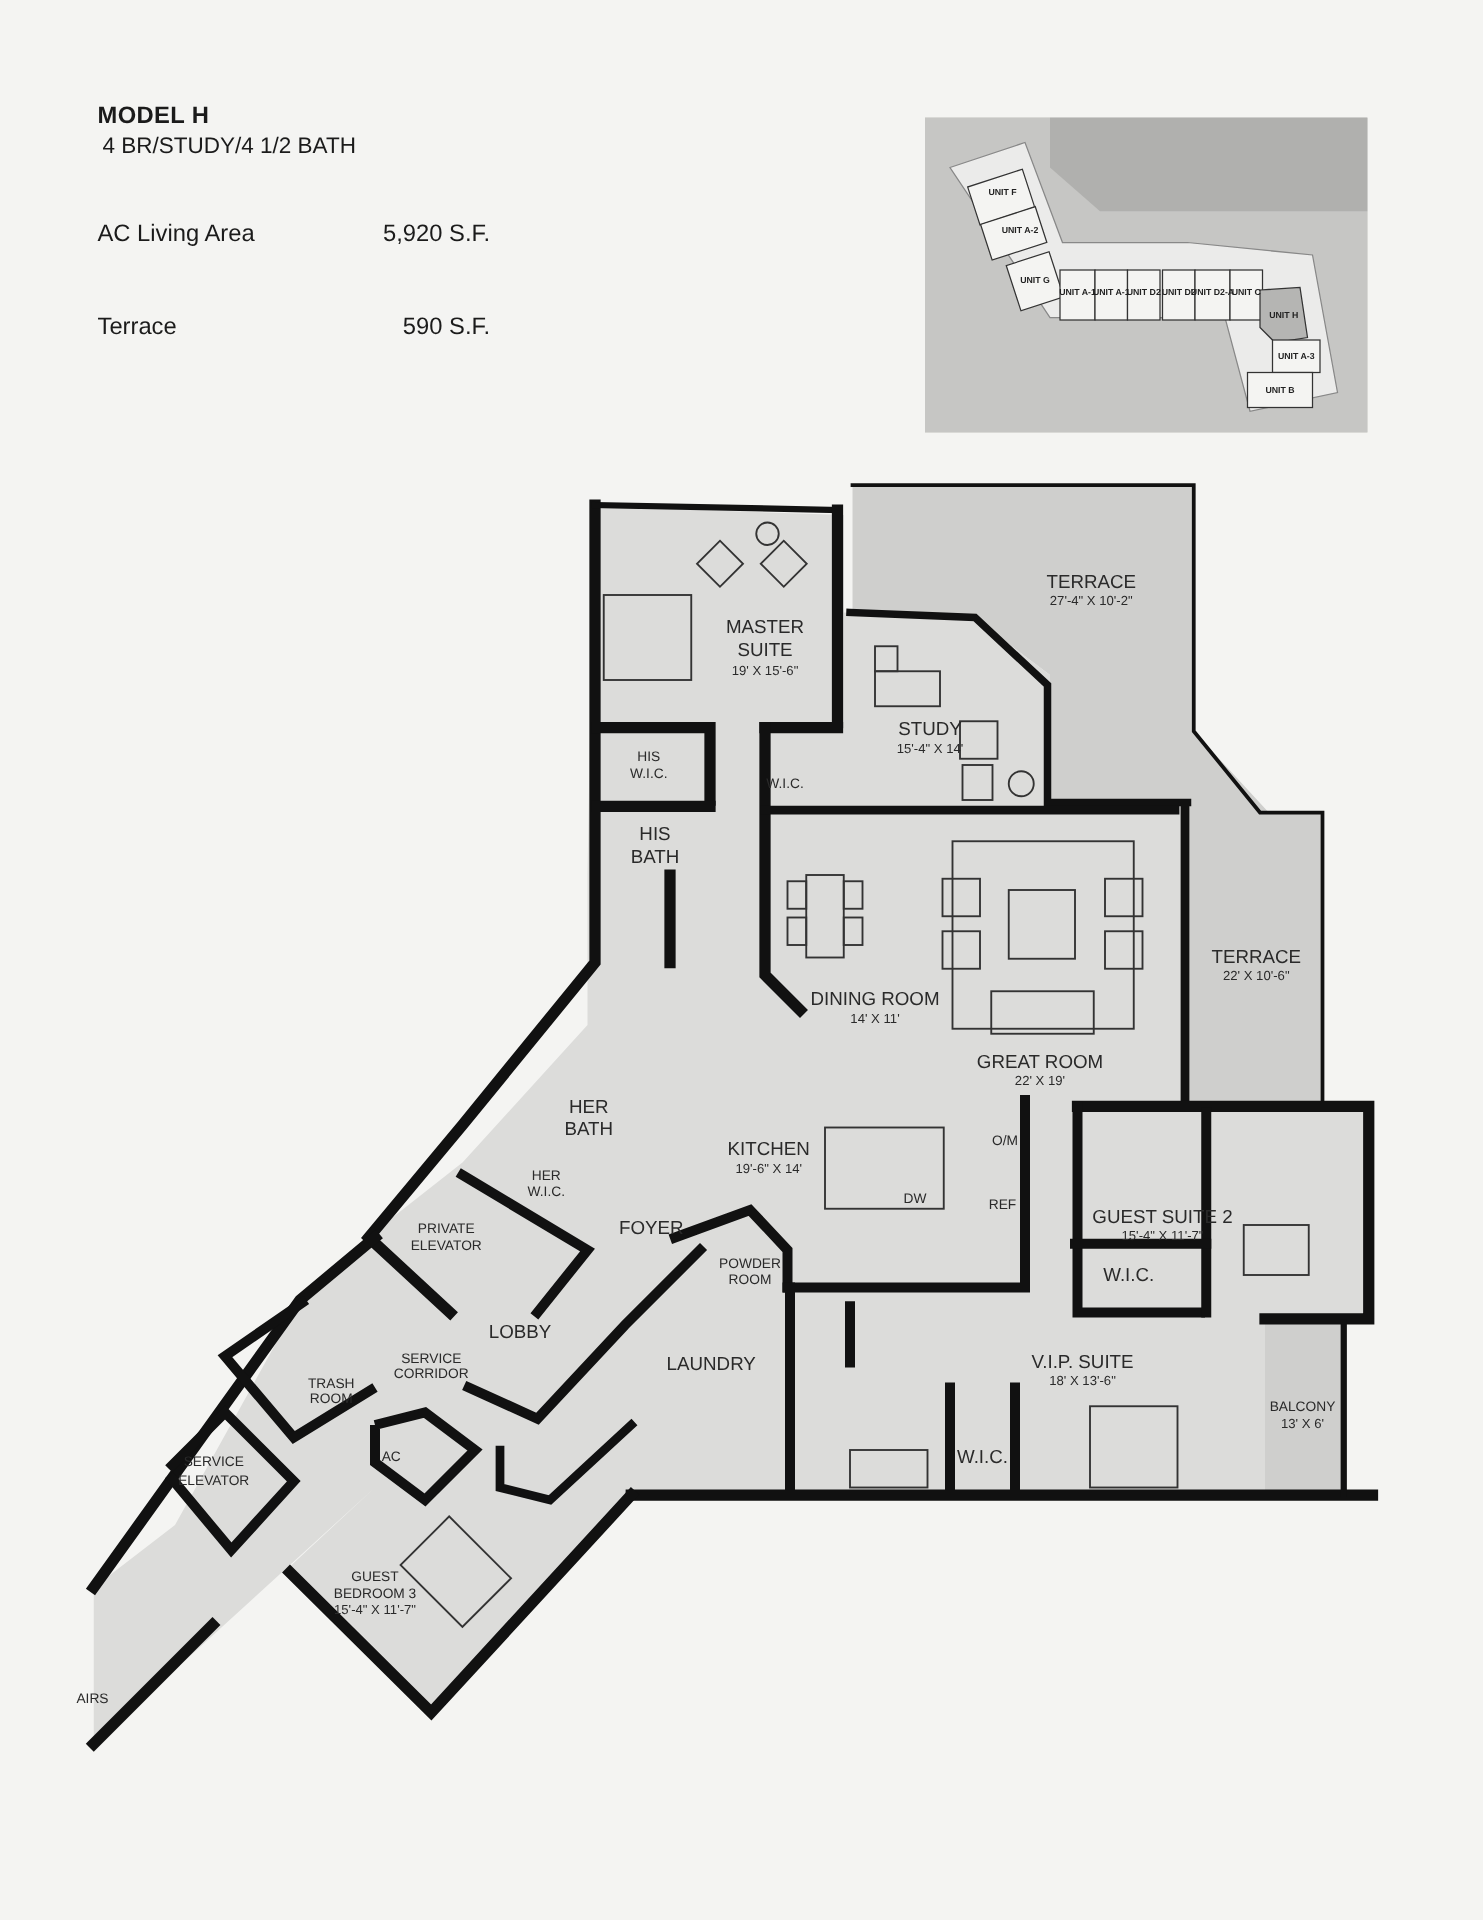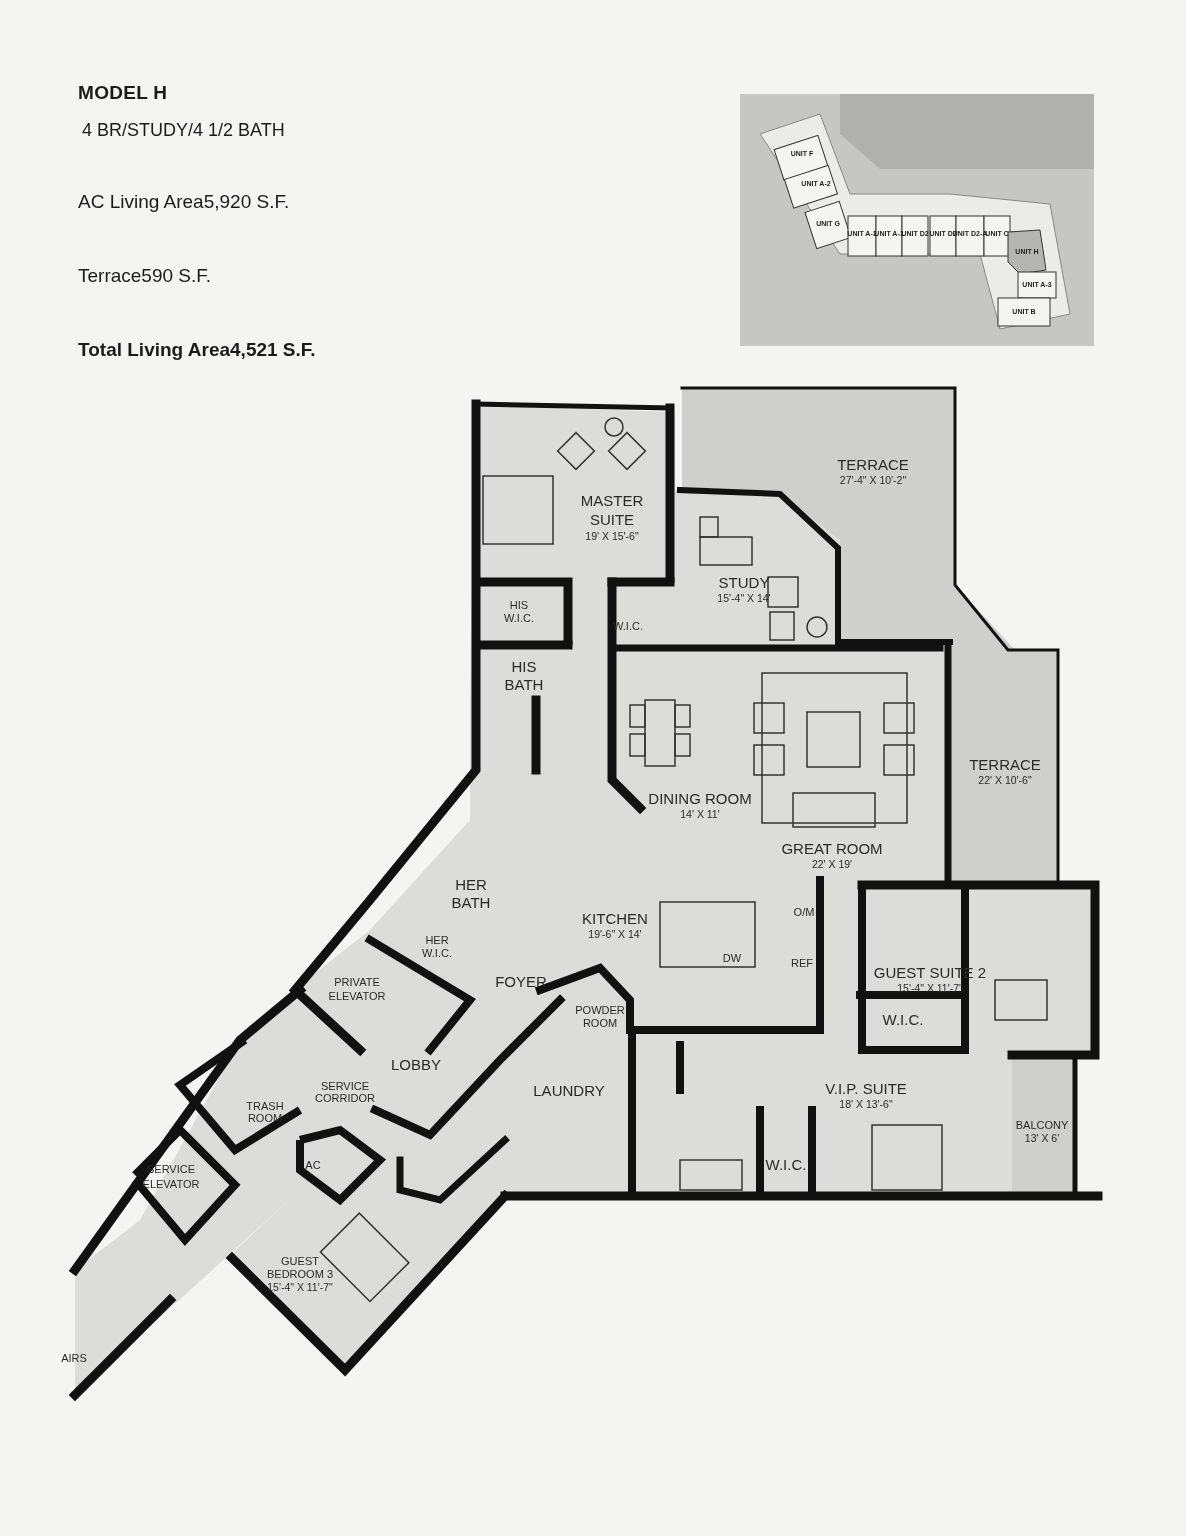--- a/index.html
+++ b/index.html
@@ -2,23 +2,23 @@
 <html><head>
 <meta charset="utf-8">
 <style>
   html, body { margin:0; padding:0; }
   body {
     width:1186px; height:1536px; background:#f4f4f2; position:relative; overflow:hidden;
     font-family:"Liberation Sans", sans-serif; color:#1b1b1b;
   }
   .header { position:absolute; left:78px; top:82px; }
   .model-title { font-weight:bold; font-size:19px; letter-spacing:0.3px; }
-  .model-sub { font-size:18px; margin-top:16px; margin-left:4px; }
+  .model-sub { font-size:18px; margin-top:2px; margin-left:4px; }
   .area-table { margin-top:20px; font-size:19px; line-height:26px; }
-  .area-row { display:flex; width:314px; justify-content:flex-start;margin-top:48px; }
+  .area-row { display:flex; width:314px; justify-content:space-between;margin-top:48px; }
   .area-row.total { font-weight:bold; }
   .keyplan { position:absolute; left:740px; top:94px; width:354px; height:252px; background:#c9c9c7; }
   .plan { position:absolute; left:0; top:0; width:1186px; height:1536px; }
   .lbl { font-family:"Liberation Sans", sans-serif; fill:#2a2a2a; text-anchor:middle; }
   .lbl-big { font-size:15px; }
   .lbl-dim { font-size:10.5px; }
   .lbl-sm { font-size:11px; }
   .kp-lbl { font-family:"Liberation Sans", sans-serif; font-size:7px; fill:#222; text-anchor:middle; font-weight:bold; }
 </style>
 </head>
@@ -28,24 +28,20 @@
   <div class="model-title">MODEL H</div>
   <div class="model-sub">4 BR/STUDY/4 1/2 BATH</div>
   <div class="area-table">
     <div class="area-row">
       <span>AC Living Area</span>
       <span>5,920 S.F.</span>
     </div>
     <div class="area-row">
       <span>Terrace</span>
       <span>590 S.F.</span>
-    </div>
-    <div class="area-row total">
-      <span>Total Living Area</span>
-      <span>4,521 S.F.</span>
     </div>
   </div>
 </div>
 
 <div class="keyplan">
   <svg width="354" height="252" viewBox="0 0 354 252">
     <rect x="0" y="0" width="354" height="252" fill="#c6c6c4"></rect>
     <path d="M100 0 L354 0 L354 75 L140 75 L100 40 Z" fill="#b0b0ae"></path>
     <path d="M20 40 L80 20 L110 100 L210 100 L310 110 L330 220 L260 235 L240 160 L100 160 Z" fill="#ebebea" stroke="#888" stroke-width="1"></path>
     <g fill="#f4f4f2" stroke="#333" stroke-width="1">

